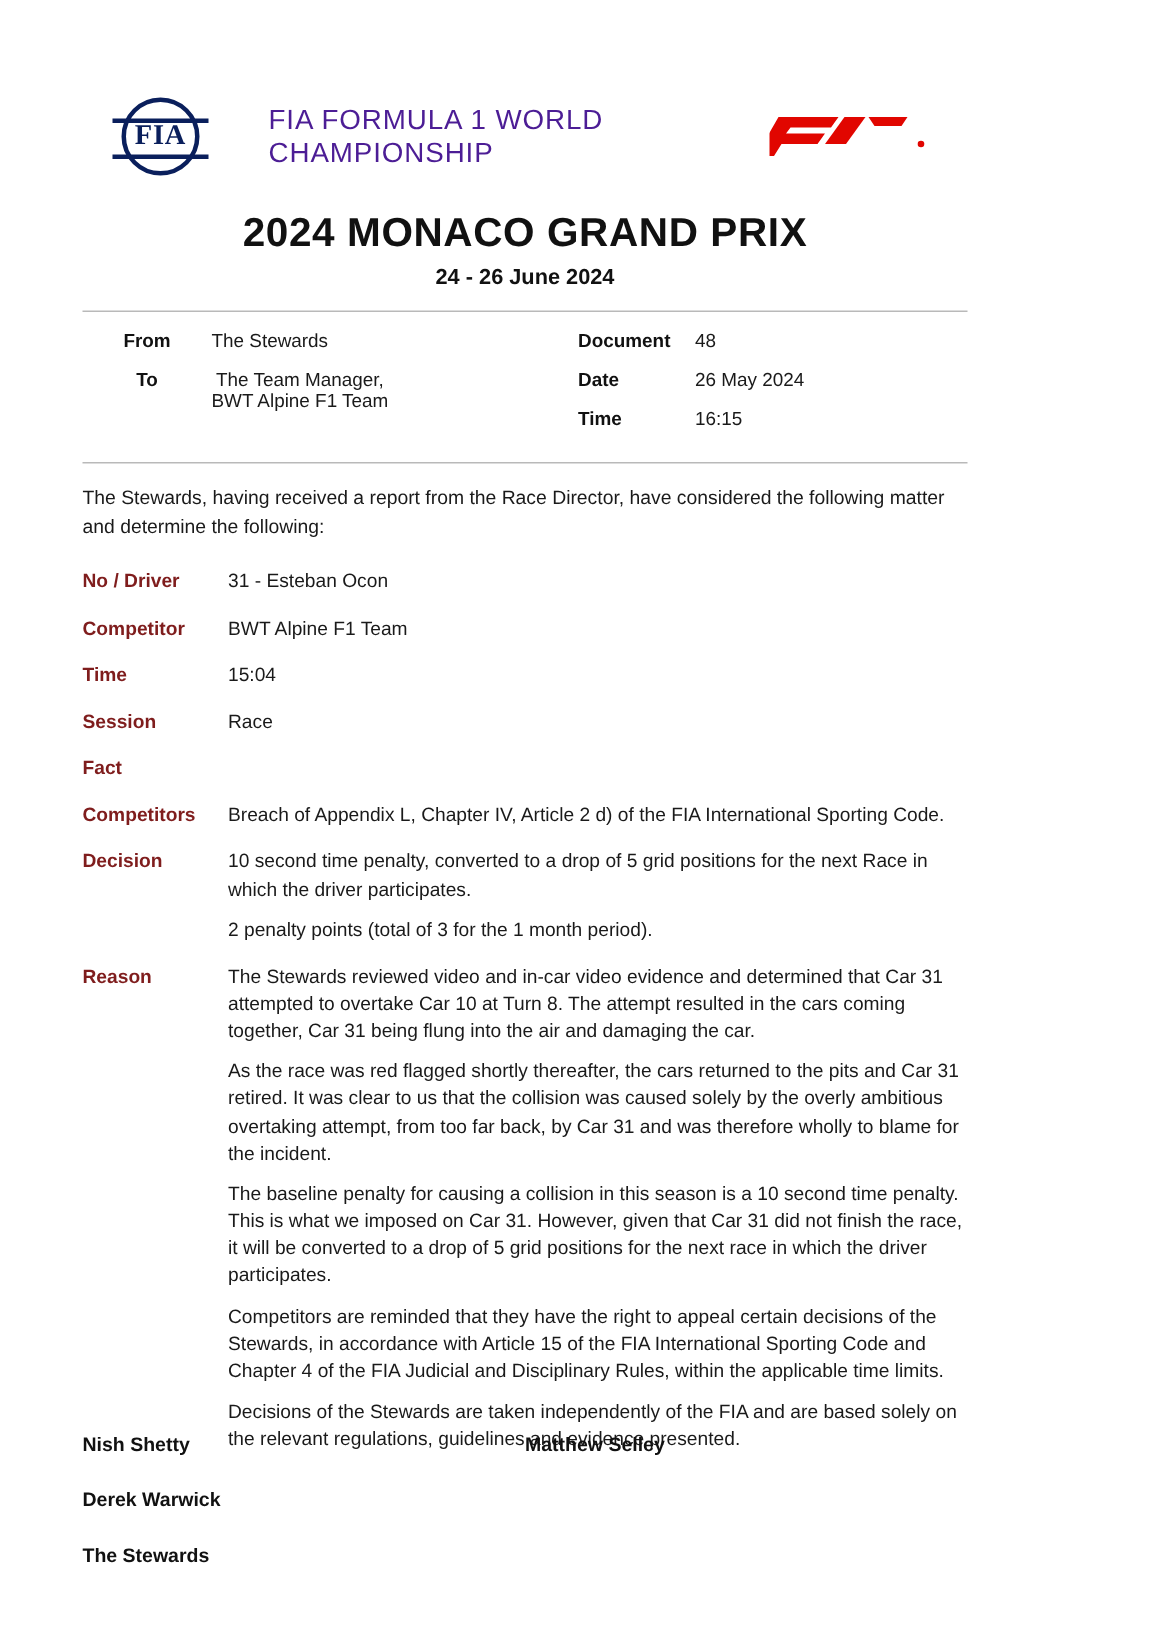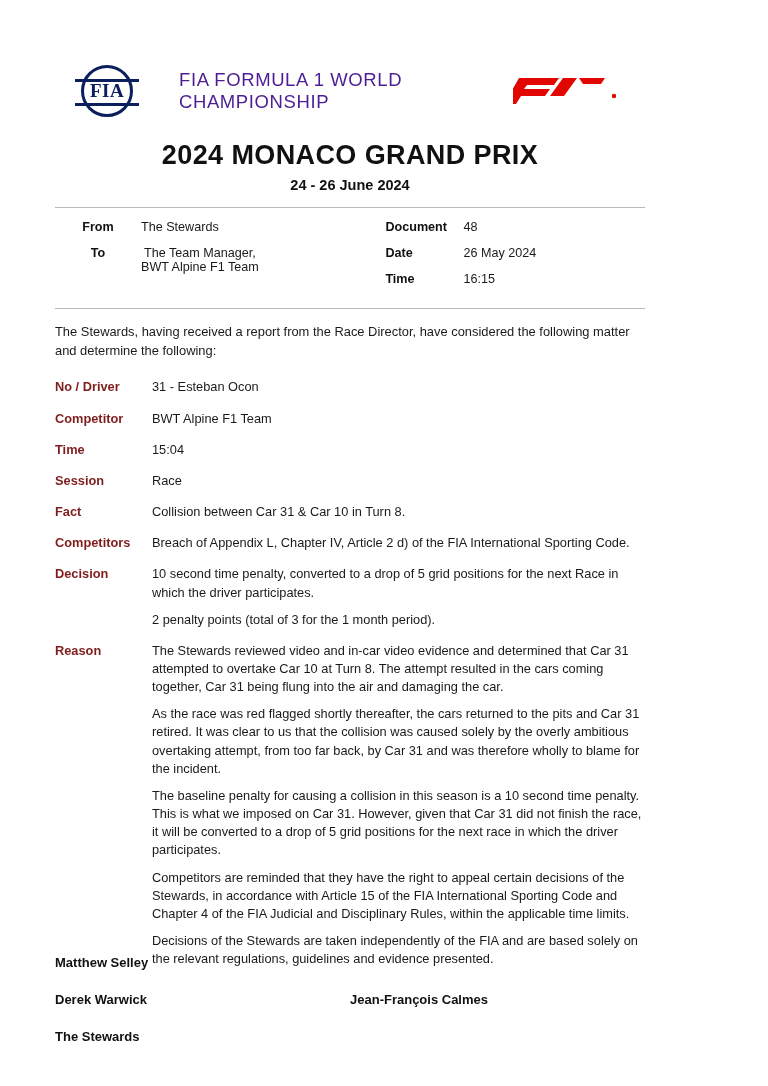--- a/index.html
+++ b/index.html
@@ -273,23 +273,20 @@
 
     <div class="field">
       <div class="f-lbl">Session</div>
       <div class="f-val">
         <p>Race</p>
       </div>
     </div>
 
     <div class="field">
       <div class="f-lbl">Fact</div>
-      <div class="f-val">
-        <p>Collision between Car 31 &amp; Car 10 in Turn 8.</p>
-      </div>
     </div>
 
     <div class="field">
       <div class="f-lbl">Competitors</div>
       <div class="f-val">
         <p>Breach of Appendix L, Chapter IV, Article 2 d) of the FIA International Sporting Code.</p>
       </div>
     </div>
 
     <div class="field">
@@ -308,25 +305,25 @@
         <p>The baseline penalty for causing a collision in this season is a 10 second time penalty. This is what we imposed on Car 31. However, given that Car 31 did not finish the race, it will be converted to a drop of 5 grid positions for the next race in which the driver participates.</p>
         <p>Competitors are reminded that they have the right to appeal certain decisions of the Stewards, in accordance with Article 15 of the FIA International Sporting Code and Chapter 4 of the FIA Judicial and Disciplinary Rules, within the applicable time limits.</p>
         <p>Decisions of the Stewards are taken independently of the FIA and are based solely on the relevant regulations, guidelines and evidence presented.</p>
       </div>
     </div>
 
   </div>
 
   <div class="signatures">
     <div class="sig-row">
+      <div class="sig-col">Nish Shetty</div>
       <div class="sig-col">Matthew Selley</div>
     </div>
     <div class="sig-row">
       <div class="sig-col">Derek Warwick</div>
-      <div class="sig-col">Jean-François Calmes</div>
     </div>
     <div class="sig-row">
       <div class="sig-col">The Stewards</div>
       <div class="sig-col"></div>
     </div>
   </div>
 
 </div>
 
 </body></html>

